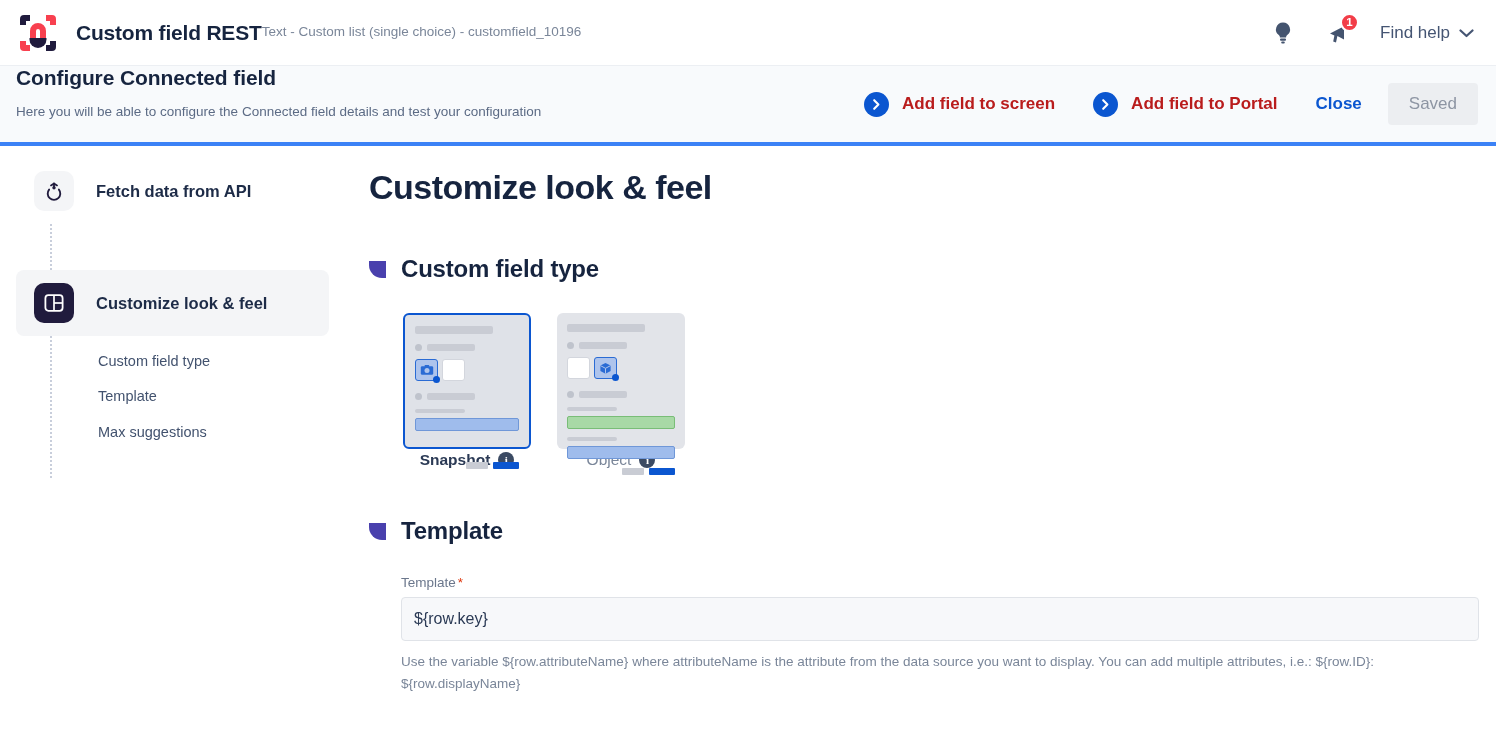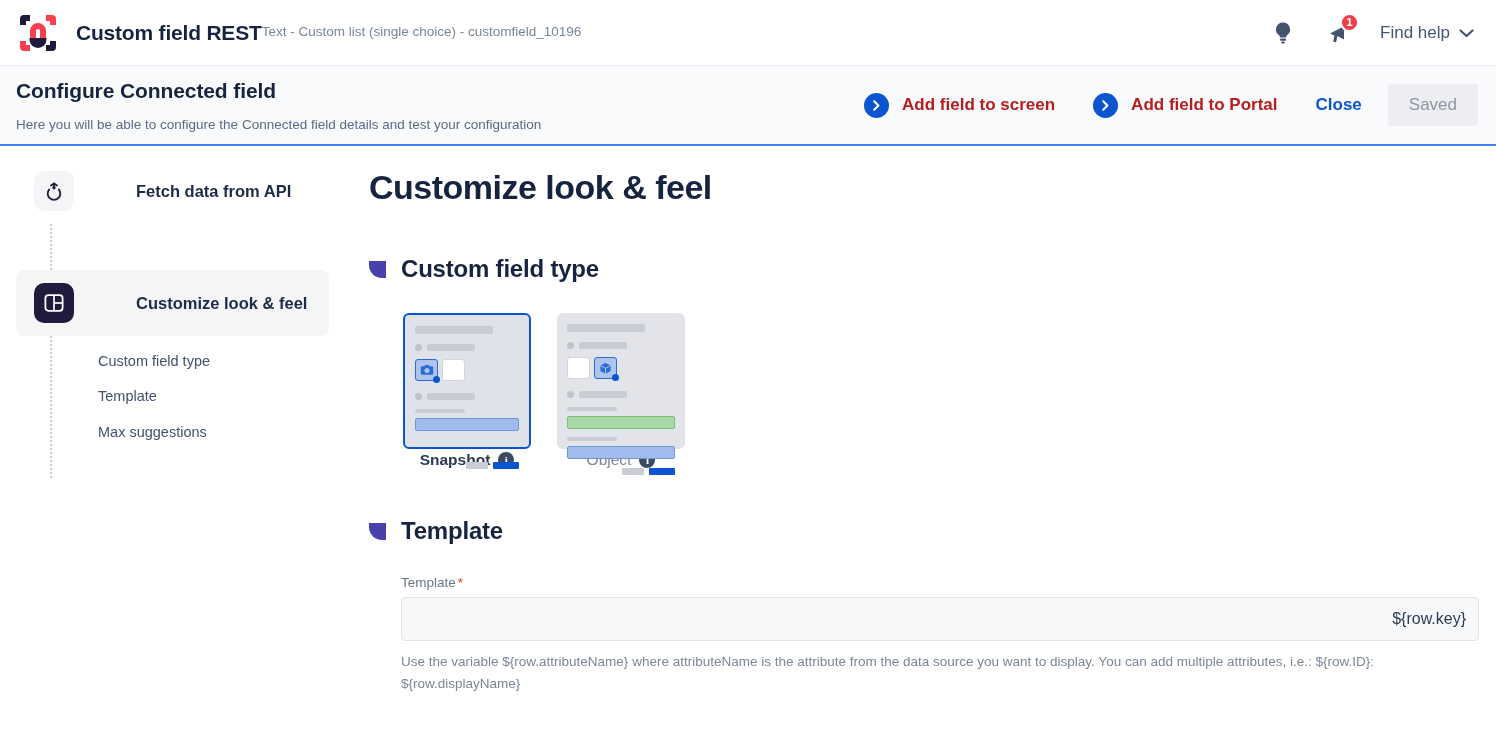--- a/index.html
+++ b/index.html
@@ -41,22 +41,22 @@
   }
   .findhelp {
     display: flex; align-items: center; gap: 9px;
     font-size: 17px; color: #455573; cursor: pointer;
   }
 
   
   .subbar {
     height: 80px;
     background: #f8fafc;
-    border-bottom: 2px solid #3b82f6;
-    display: flex; align-items: center;
+    border-bottom: 4px solid #3b82f6;
+    display: flex; 
     padding: 0 18px 0 16px;
   }
   .subbar-left { display: flex; flex-direction: column; }
   .subbar-title { font-size: 21px; font-weight: bold; color: #16243f; letter-spacing: -0.1px; }
   .subbar-sub { font-size: 13.5px; color: #5c6b85; margin-top: 14px; }
   .subbar-actions { margin-left: auto; display: flex; align-items: center; }
   .action-link {
     display: flex; align-items: center; gap: 13px;
     color: #b91c1c; font-size: 17px; font-weight: bold;
     cursor: pointer; margin-right: 38px; white-space: nowrap;
@@ -87,21 +87,21 @@
     height: 66px; margin: 0 16px; padding-left: 18px;
     border-radius: 8px; cursor: pointer;
   }
   .nav-item.active { background: #f4f5f7; }
   .nav-ico {
     width: 40px; height: 40px; flex: 0 0 40px; border-radius: 10px;
     display: flex; align-items: center; justify-content: center;
   }
   .nav-ico.light { background: #f4f5f7; }
   .nav-ico.dark  { background: #201b3d; }
-  .nav-label { font-size: 16.5px; color: #1d2b47; font-weight: bold; margin-left: 40px; }
+  .nav-label { font-size: 16.5px; color: #1d2b47; font-weight: bold; }
   .connector {
     width: 0; border-left: 2px dotted #c8cedb;
     margin-left: 50px;
   }
   .sub-list { margin-left: 50px; border-left: 2px dotted #c8cedb; padding: 8px 0 0 0; }
   .sub-item {
     font-size: 14.5px; color: #42526e;
     padding: 9px 0 9px 46px; cursor: pointer; line-height: 1.2;
   }
 
@@ -165,21 +165,21 @@
   .m-btn-blue { width: 26px; height: 7px; background: #0b56d0; border-radius: 1px; }
 
   
   .form-block { margin-left: 32px; }
   .field-label { font-size: 13.5px; color: #6b778c; margin-bottom: 7px; }
   .req { color: #de350b; margin-left: 2px; }
   .text-input {
     width: 1078px; height: 44px;
     background: #f7f8fa; border: 1px solid #e0e3e8; border-radius: 4px;
     padding: 0 12px; font-size: 16px; color: #2b3a55;
-    font-family: inherit; outline: none; text-align: right;
+    font-family: inherit; outline: none;
   }
   .help-text {
     font-size: 13.5px; color: #7a8699; line-height: 1.62;
     margin-top: 10px; max-width: 1030px;
   }
 </style>
 </head>
 <body>
 
 <div class="topbar">

